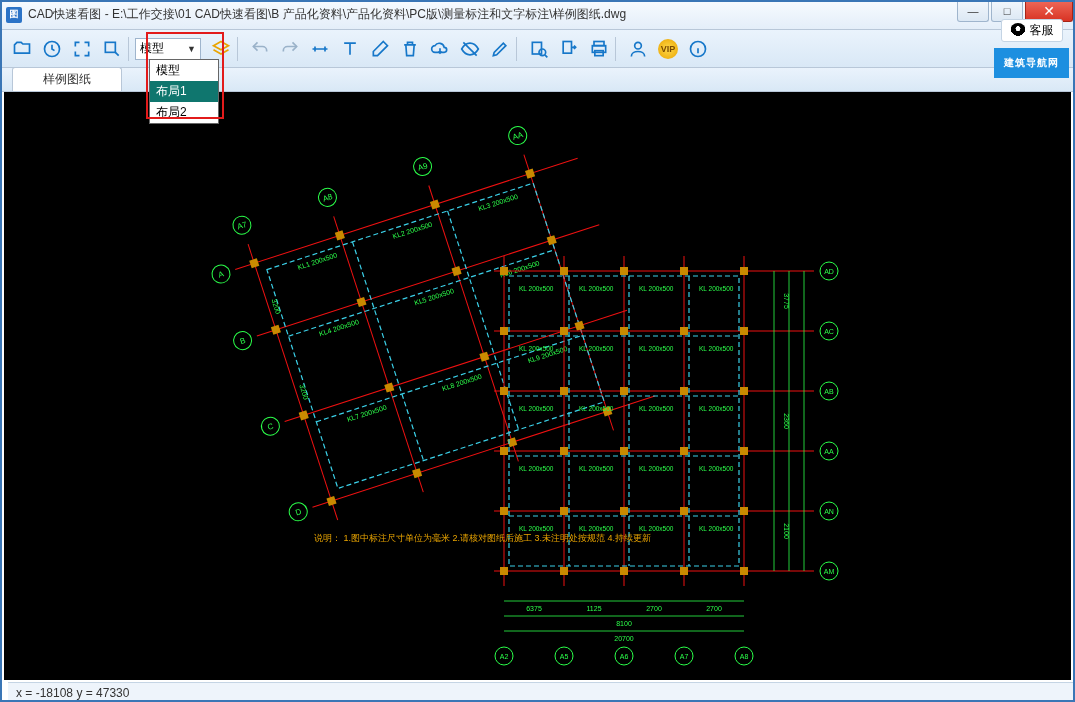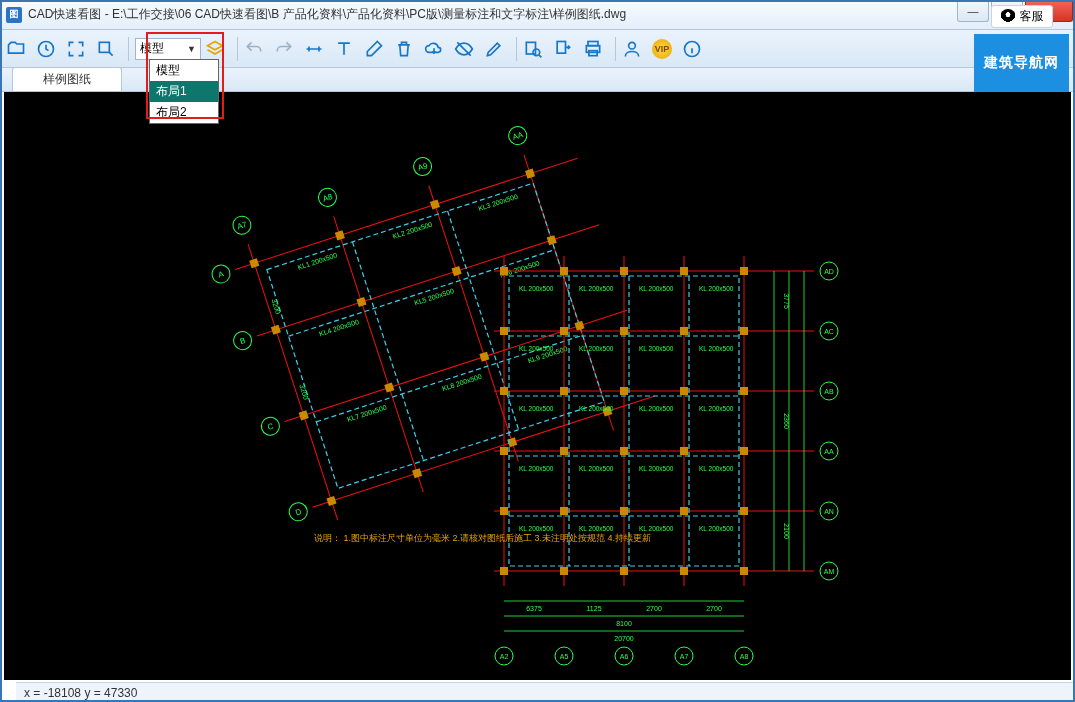--- a/index.html
+++ b/index.html
@@ -8,60 +8,60 @@
 
 .titlebar { height: 30px; background: linear-gradient(#f7fbff,#e4eef9); display: flex; align-items: center; font-size: 12px; color: #333; border-bottom: 1px solid #b8c7d8; position: relative; }
 .titlebar .app-icon { width: 16px; height: 16px; margin: 0 6px; background: #2b73c7; border-radius: 2px; display: inline-flex; align-items: center; justify-content: center; color: #fff; font-size: 9px; font-weight: bold; }
 .titlebar .title-text { flex: 1; white-space: nowrap; overflow: hidden; }
 .winbtns { display: flex; height: 100%; }
 .winbtn { width: 32px; height: 22px; margin-top: 0; display: flex; align-items: center; justify-content: center; border: 1px solid #9fb5cd; border-top: none; border-radius: 0 0 3px 3px; margin-right: 2px; cursor: pointer; font-size: 11px; background: linear-gradient(#f3f7fc,#dce8f4); }
 .winbtn.close { background: linear-gradient(#ef6a5a,#d83324); color: #fff; border-color: #a52417; width: 48px; font-size: 14px; }
 
 
 .toolbar { height: 38px; background: linear-gradient(#eaf3fc,#d9e8f6); border-bottom: 1px solid #b8c7d8; display: flex; align-items: center; padding: 0 6px; gap: 4px; position: relative; }
-.tbtn { width: 26px; height: 26px; display: flex; align-items: center; justify-content: flex-start; cursor: pointer; color: #1677c9; border-radius: 3px; }
+.tbtn { width: 26px; height: 26px; display: flex; align-items: center; justify-content: flex-end; cursor: pointer; color: #1677c9; border-radius: 3px; }
 .tbtn svg { width: 20px; height: 20px; }
 .sep { width: 1px; height: 24px; background: #b8c7d8; margin: 0 2px; }
 .layout-combo { width: 66px; height: 22px; border: 1px solid #9fb5cd; background: #fff; font-size: 12px; display: flex; align-items: center; justify-content: space-between; padding: 0 4px; cursor: pointer; position: relative; }
 .combo-arrow { font-size: 9px; color: #333; }
 .badge { display: flex; align-items: center; gap: 6px; margin-left: auto; flex-direction: column; }
 .kefu { display: flex; align-items: center; gap: 4px; background: #fff; border: 1px solid #c4d4e4; border-radius: 3px; padding: 2px 8px; font-size: 12px; cursor: pointer; }
 .kefu .qq { width: 16px; height: 16px; background: radial-gradient(circle at 50% 35%, #fff 18%, #000 20% 55%, transparent 56%); border-radius: 50%; position: relative; }
-.navsite { background: #1d8fe0; color: #fff; font-size: 14px; font-weight: bold; padding: 20px 10px; cursor: pointer; letter-spacing: 1px; position: relative; text-align: right; }
+.navsite { background: #1d8fe0; color: #fff; font-size: 10px; font-weight: bold; padding: 8px 10px; cursor: pointer; letter-spacing: 1px; position: relative; text-align: right; }
 .navsite::before { content: ""; position: absolute; left: -2px; top: -2px; right: -2px; bottom: -2px; background: repeating-linear-gradient(45deg,#ffd84a 0 6px,#1d8fe0 6px 12px); z-index: -1; }
 .vip-circle { width: 20px; height: 20px; border-radius: 50%; background: radial-gradient(circle,#ffd84a,#e9a400); display: flex; align-items: center; justify-content: center; font-size: 9px; font-weight: bold; color: #7a4a00; }
 
 
 .tabstrip { height: 24px; background: linear-gradient(#eaf3fc,#d9e8f6); display: flex; align-items: flex-end; padding-left: 12px; border-bottom: 1px solid #b8c7d8; }
 .tab { background: #fff; border: 1px solid #b8c7d8; border-bottom: none; border-radius: 3px 3px 0 0; font-size: 12px; font-weight: normal; color: #333; padding: 3px 30px; cursor: pointer; }
 
 
 .highlight-box { position: absolute; border: 2px solid #e21b1b; left: 146px; top: 32px; width: 78px; height: 87px; z-index: 50; pointer-events: none; }
 
 
 .dropdown { position: absolute; left: 149px; top: 59px; width: 70px; background: #fff; border: 1px solid #666; font-size: 12px; z-index: 40; }
 .dropdown .opt { padding: 2px 6px; cursor: pointer; }
 .dropdown .opt.sel { background: #0f766e; color: #fff; }
 
 
 .canvas-wrap { position: absolute; left: 4px; right: 4px; top: 92px; bottom: 22px; background: #000; overflow: hidden; }
 .canvas-wrap svg { width: 100%; height: 100%; }
 
 
-.statusbar { position: absolute; left: 16px; right: 0; bottom: 0; height: 20px; background: #eef4fb; border-top: 1px solid #c4d4e4; font-size: 12px; color: #333; display: flex; align-items: center; padding-left: 8px; font-family: Consolas, monospace; }
+.statusbar { position: absolute; left: 8px; right: 0; bottom: 0; height: 20px; background: #eef4fb; border-top: 1px solid #c4d4e4; font-size: 12px; color: #333; display: flex; align-items: center; padding-left: 8px; font-family: Consolas, monospace; }
 
 
 .frame-outer { position: absolute; left:0; top:0; right:0; bottom:0; border: 2px solid #3a76b6; pointer-events:none; }
 </style>
 </head>
 <body>
 
 <div class="titlebar">
   <span class="app-icon">图</span>
-  <span class="title-text">CAD快速看图 - E:\工作交接\06 CAD快速看图\B 产品化资料\产品化资料\PC版\测量标注和文字标注\样例图纸.dwg</span>
+  <span class="title-text">CAD快速看图 - E:\工作交接\01 CAD快速看图\B 产品化资料\产品化资料\PC版\测量标注和文字标注\样例图纸.dwg</span>
   <div class="winbtns">
     <div class="winbtn">—</div>
     <div class="winbtn">□</div>
     <div class="winbtn close">✕</div>
   </div>
 </div>
 
 <div class="toolbar">
   <div class="tbtn">
       <svg viewBox="0 0 24 24" fill="none" stroke="currentColor" stroke-width="2">

